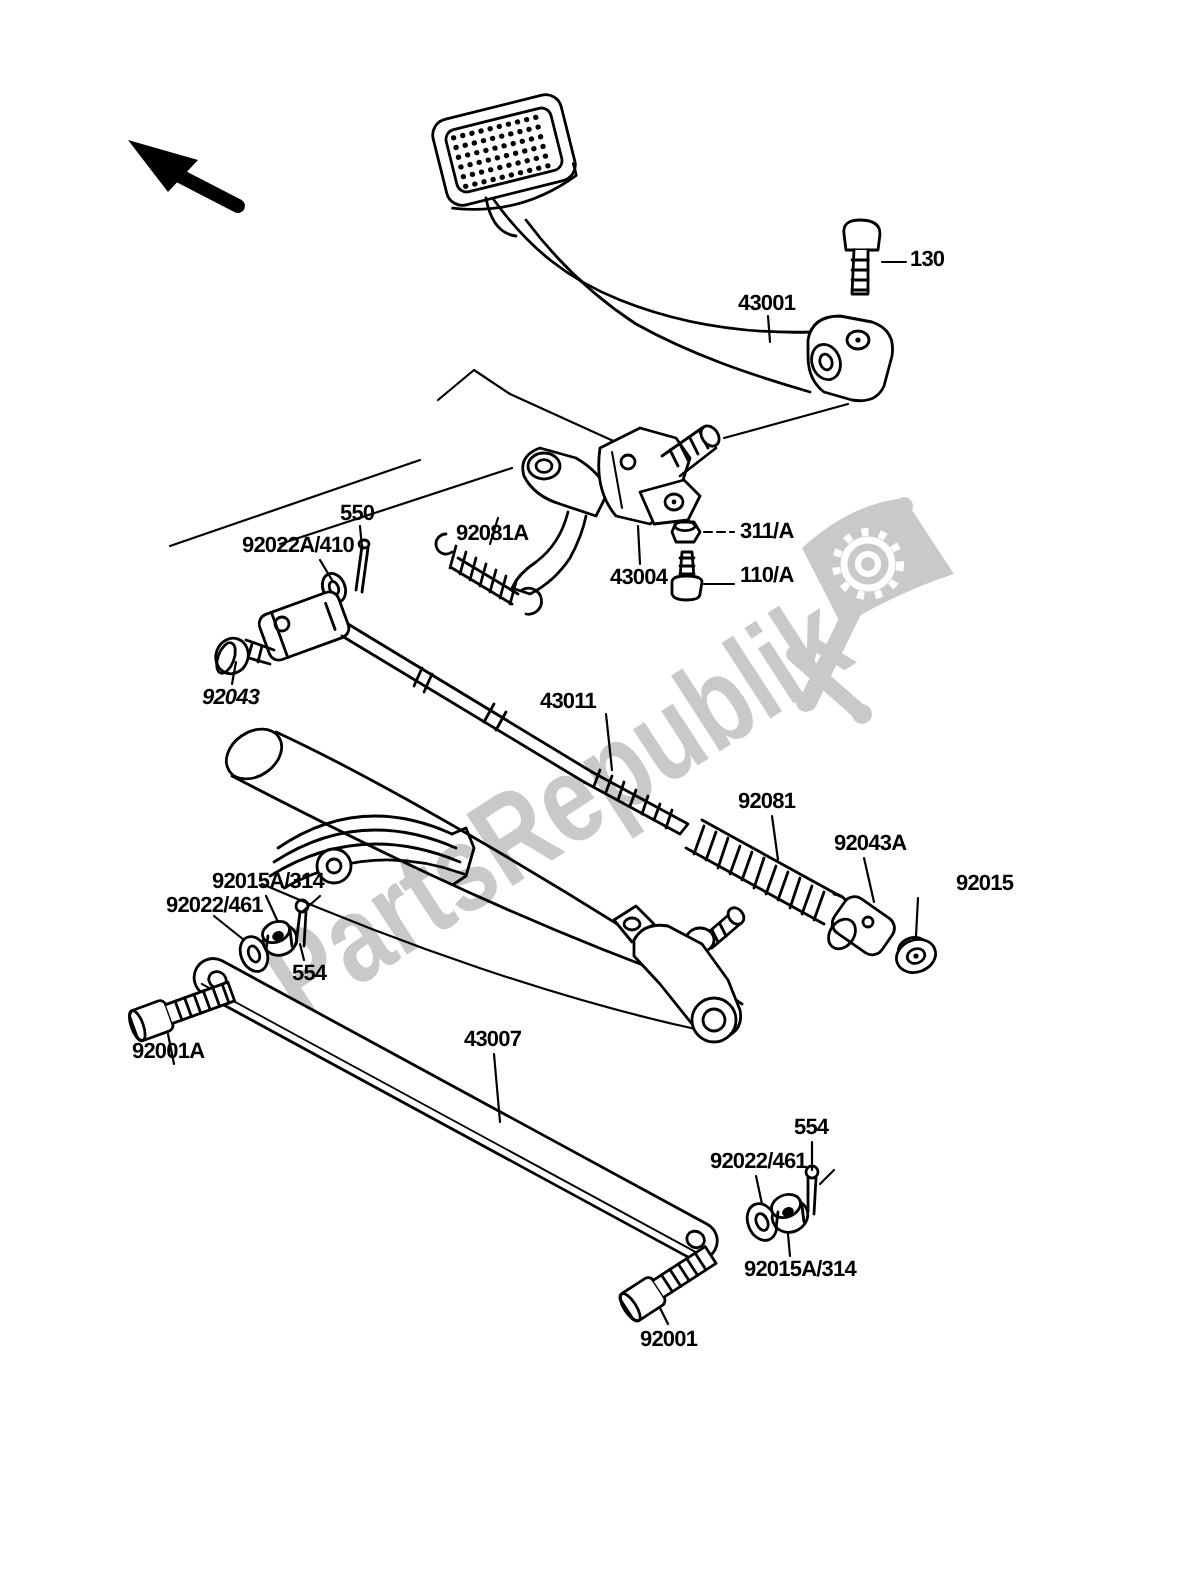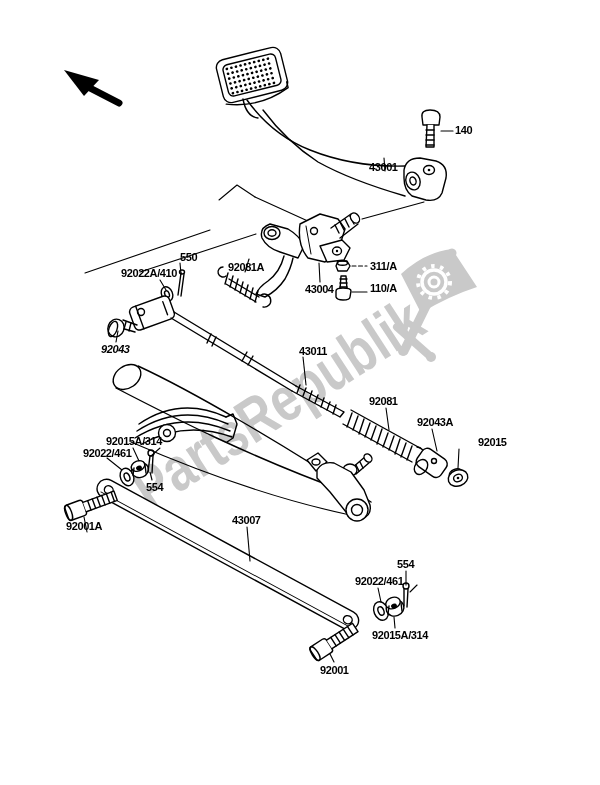--- a/index.html
+++ b/index.html
@@ -312,30 +312,30 @@
       <line x1="247" y1="527" x2="250" y2="561"></line>
       <line x1="87" y1="532" x2="84" y2="517"></line>
       <line x1="406" y1="571" x2="406" y2="585"></line>
       <line x1="378" y1="588" x2="381" y2="602"></line>
       <line x1="395" y1="628" x2="394" y2="617"></line>
       <line x1="334" y1="662" x2="330" y2="654"></line>
     </g>
   </g>
 </svg>
 
-  <div class="lbl" style="left:455px;top:125px;">140</div>
-  <div class="lbl" style="left:369px;top:147px;margin-top:15px;">43001</div>
+  <div class="lbl" style="left:455px;top:125px;">130</div>
+  <div class="lbl" style="left:369px;top:147px;">43001</div>
   <div class="lbl" style="left:228px;top:262px;">92081A</div>
-  <div class="lbl" style="left:180px;top:252px;">550</div>
+  <div class="lbl" style="left:170px;top:252px;">550</div>
   <div class="lbl" style="left:121px;top:268px;">92022A/410</div>
   <div class="lbl" style="left:370px;top:261px;">311/A</div>
   <div class="lbl" style="left:305px;top:284px;">43004</div>
   <div class="lbl" style="left:370px;top:283px;">110/A</div>
   <div class="lbl" style="left:101px;top:344px;font-style:italic;">92043</div>
-  <div class="lbl" style="left:299px;top:346px;">43011</div>
+  <div class="lbl" style="left:270px;top:346px;">43011</div>
   <div class="lbl" style="left:369px;top:396px;">92081</div>
   <div class="lbl" style="left:417px;top:417px;">92043A</div>
   <div class="lbl" style="left:446px;top:437px;margin-left:32px;">92015</div>
   <div class="lbl" style="left:106px;top:436px;">92015A/314</div>
   <div class="lbl" style="left:83px;top:448px;">92022/461</div>
   <div class="lbl" style="left:146px;top:482px;">554</div>
   <div class="lbl" style="left:232px;top:515px;">43007</div>
   <div class="lbl" style="left:66px;top:521px;">92001A</div>
   <div class="lbl" style="left:397px;top:559px;">554</div>
   <div class="lbl" style="left:355px;top:576px;">92022/461</div>

